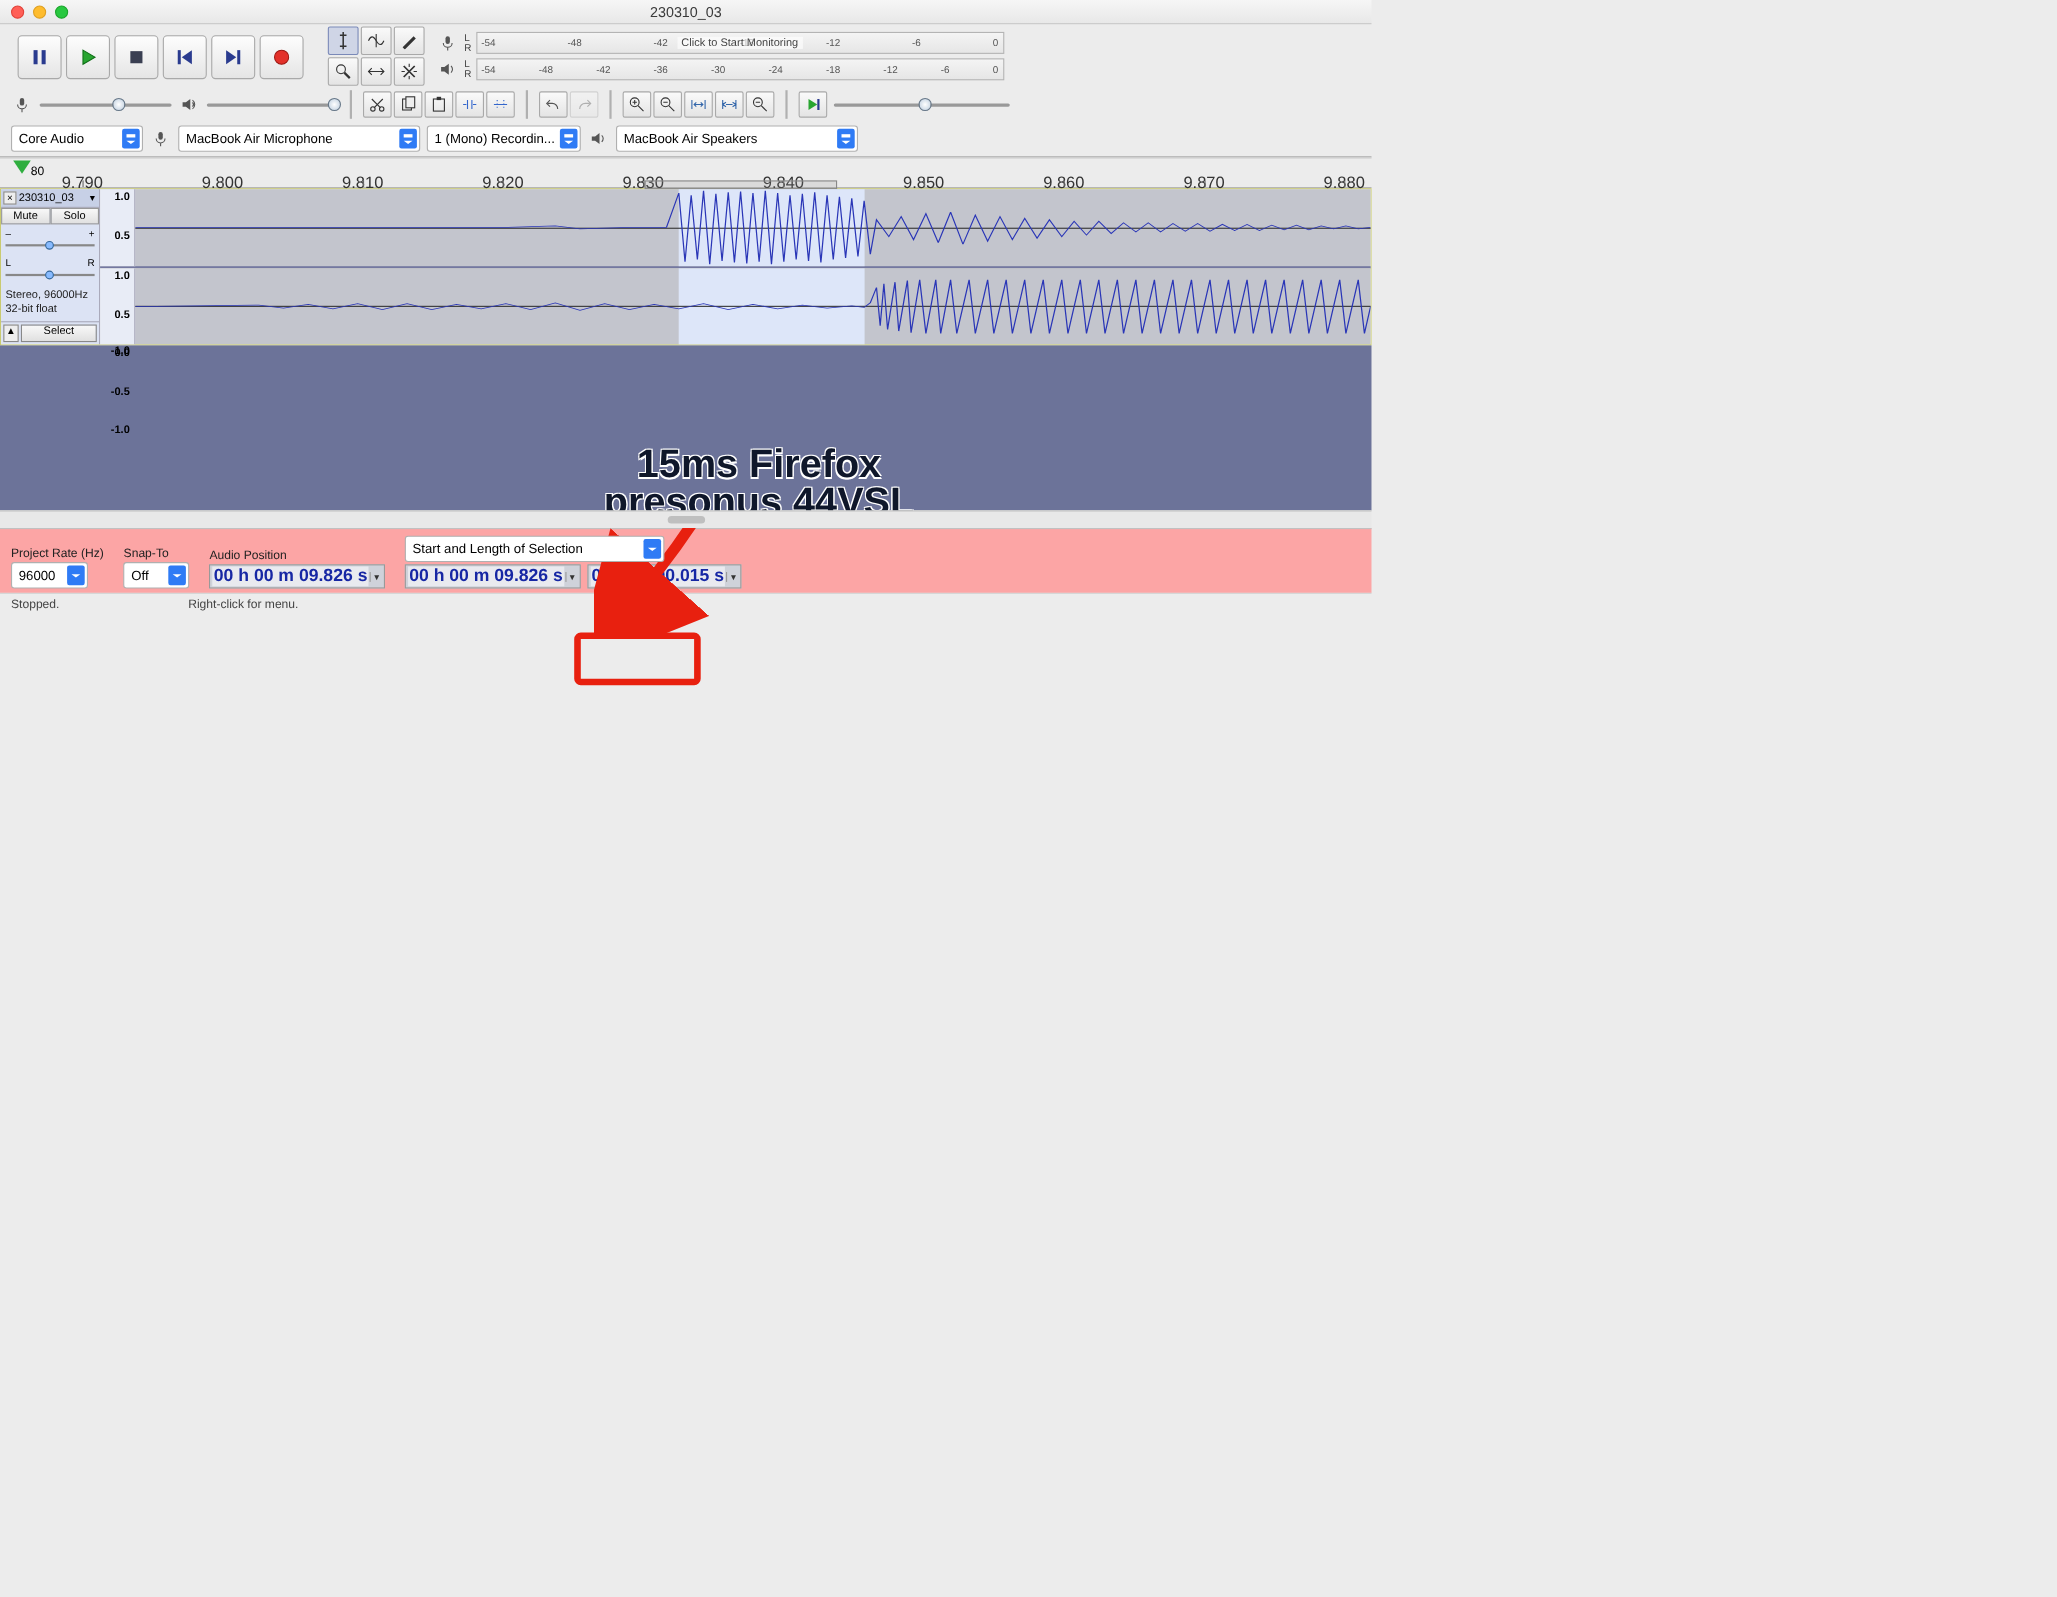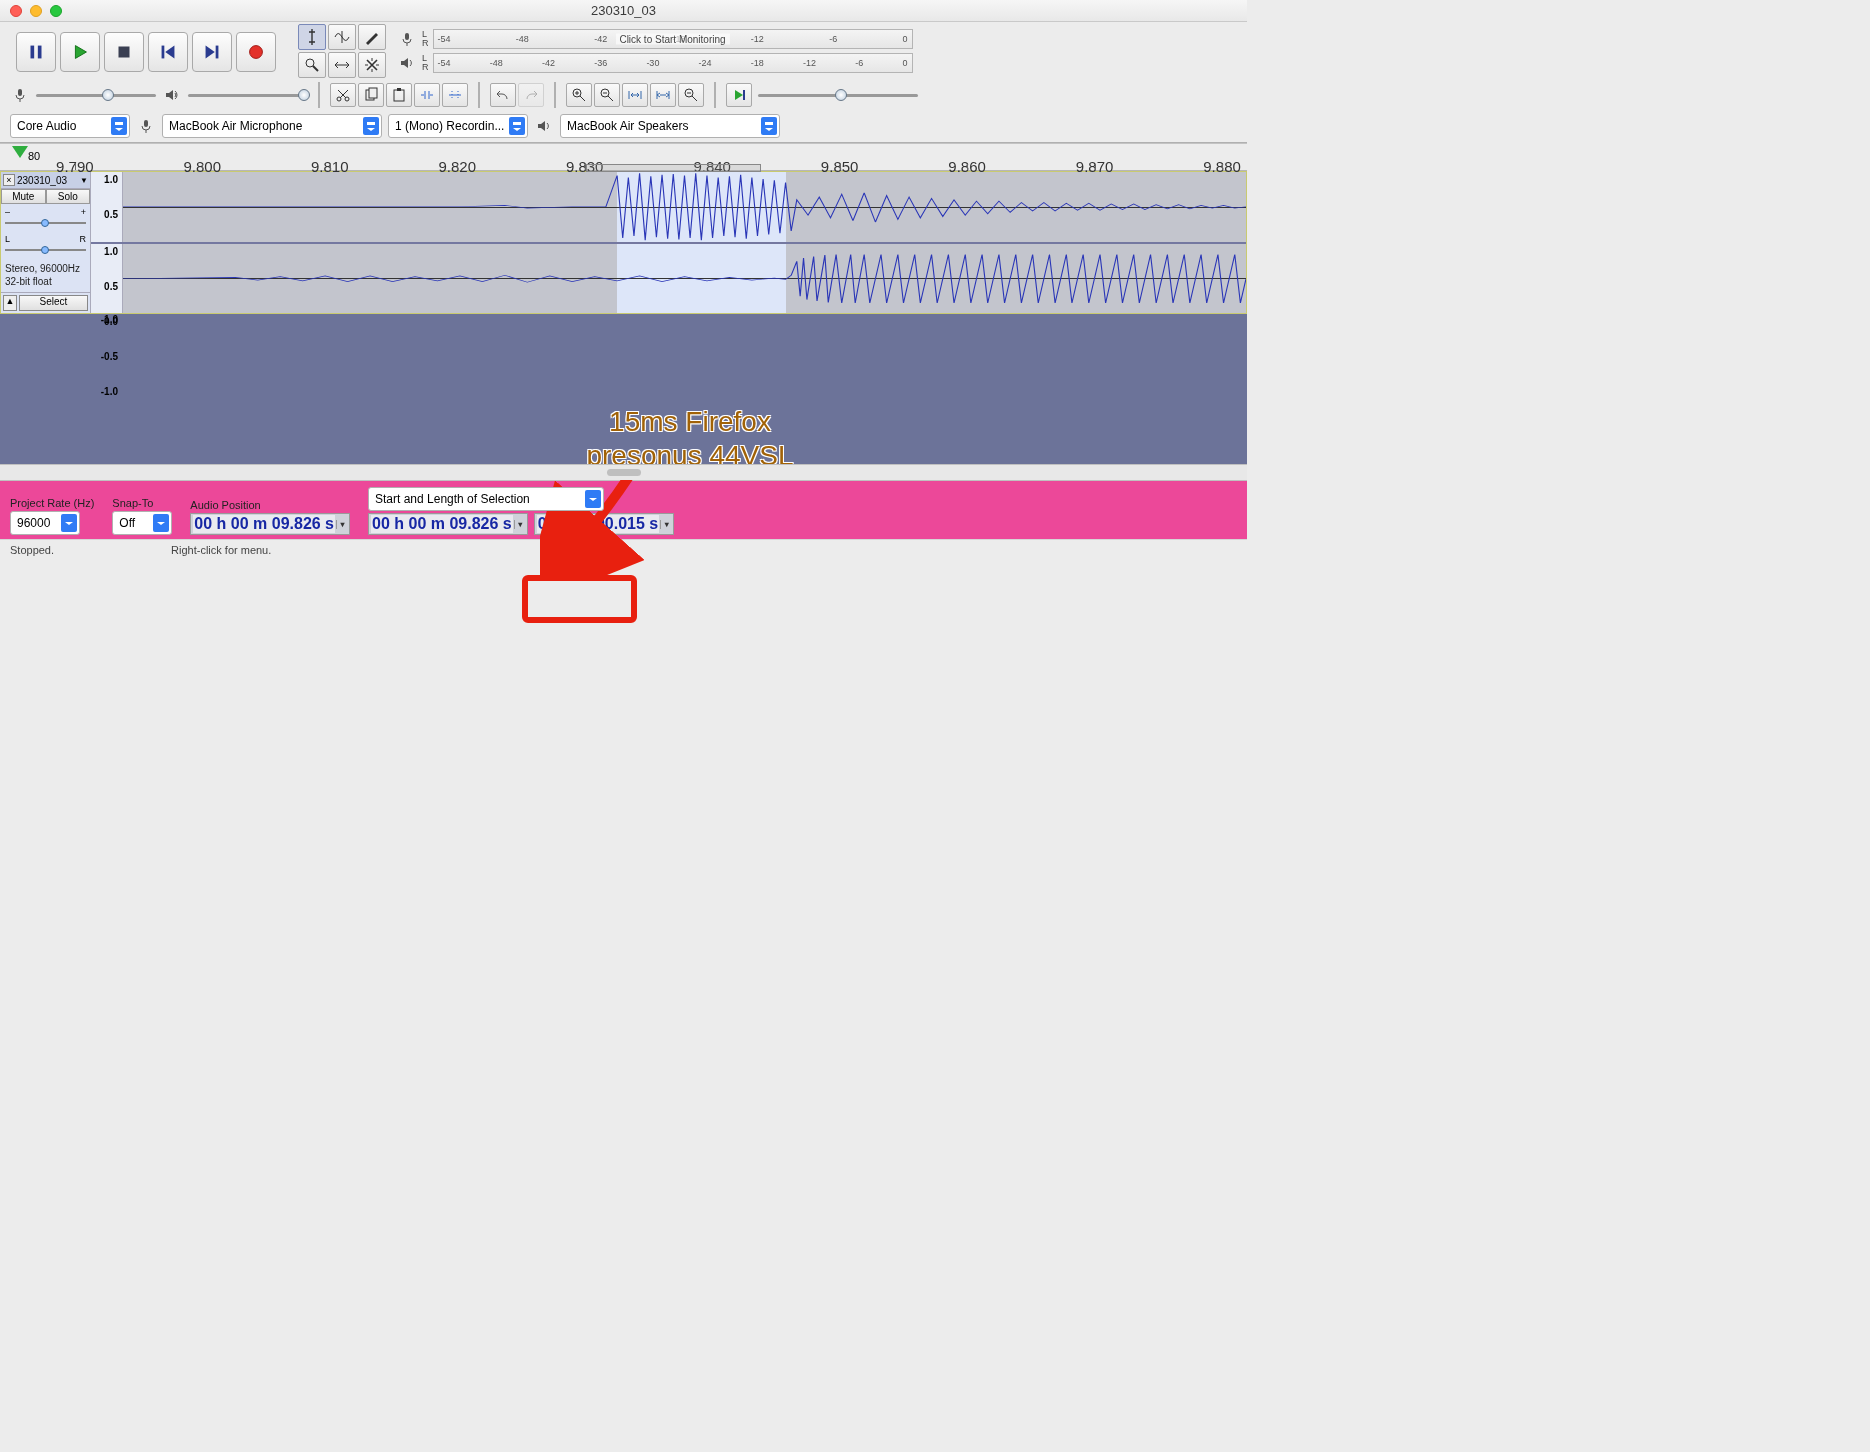--- a/index.html
+++ b/index.html
@@ -89,27 +89,27 @@
   .amp-col{width:32px;background:#e8ecf6;border-right:1px solid #aab;position:absolute;left:0;top:0;bottom:0;display:flex;flex-direction:column;justify-content:space-between;font-size:10px;font-weight:bold;text-align:right;padding:2px 4px 2px 0;gap:24px;}
   .wave-area{position:absolute;left:32px;right:0;top:0;bottom:0;}
   .zero-line{position:absolute;left:0;right:0;top:50%;height:1px;background:#333;}
   .selection{position:absolute;top:0;bottom:0;background:#dde6f9;}
   .wave-svg{position:absolute;left:0;top:0;width:100%;height:100%;}
 
   
   .lower-blank{height:150px;background:#6c7399;}
 
   
-  .annotation{position:absolute;color:#a16207;font-weight:400;font-size:28px;text-align:center;line-height:34px;text-shadow:-1px -1px 0 #fff,1px -1px 0 #fff,-1px 1px 0 #fff,1px 1px 0 #fff;}
+  .annotation{position:absolute;color:#0f172a;font-weight:700;font-size:36px;text-align:center;line-height:34px;text-shadow:-1px -1px 0 #fff,1px -1px 0 #fff,-1px 1px 0 #fff,1px 1px 0 #fff;}
   .arrow-svg{position:absolute;}
 
   
   .hscroll{height:16px;background:#e8e8e8;border-top:1px solid #c0c0c0;position:relative;}
   .hscroll .pill{position:absolute;left:50%;top:4px;width:34px;height:7px;background:#bfbfbf;border-radius:4px;transform:translateX(-50%);}
-  .bottom-bar{background:#ec4899;border-top:1px solid #c0c0c0;padding:6px 10px 4px;display:flex;gap:18px;align-items:flex-end;}
+  .bottom-bar{background:#fca5a5;border-top:1px solid #c0c0c0;padding:6px 10px 4px;display:flex;gap:18px;align-items:flex-end;}
   .b-col{display:flex;flex-direction:column;gap:2px;}
   .b-col label{font-size:11px;color:#222;}
   .time-box{display:inline-flex;align-items:center;border:1px solid #999;background:#cfd2da;padding:1px;font-family:monospace;font-size:16px;font-weight:600;color:#1727a4;}
   .time-box .dd{width:12px;font-size:8px;color:#333;border-left:1px solid #999;text-align:center;}
   .time-box .seg{padding:0 1px;background:#e9eaef;margin:0 1px;}
   .sel-mode{width:236px;}
   .status-row{display:flex;gap:24px;padding:4px 10px;font-size:11px;color:#444;background:#ececec;border-top:1px solid #d6d6d6;}
 
   
   .red-box{position:absolute;border:6px solid #e8200f;border-radius:6px;}

